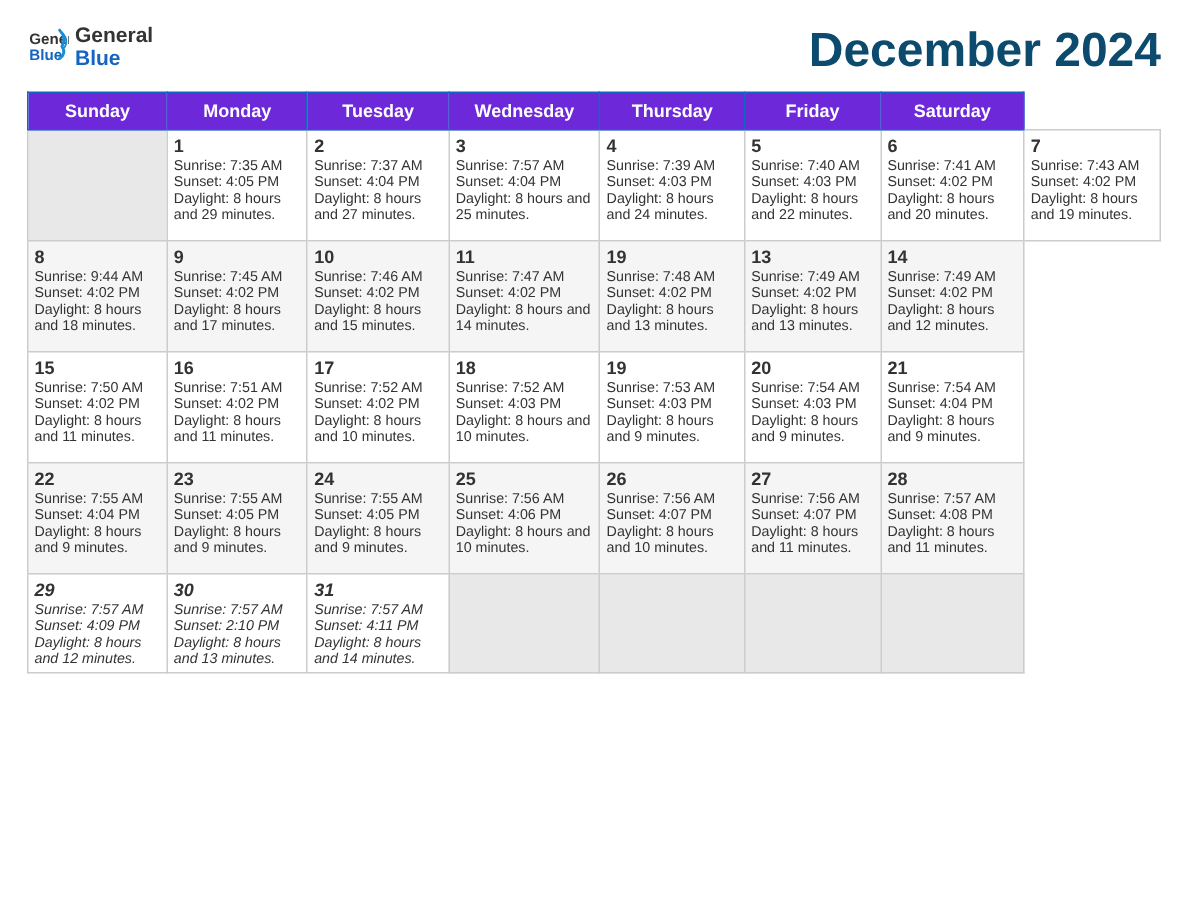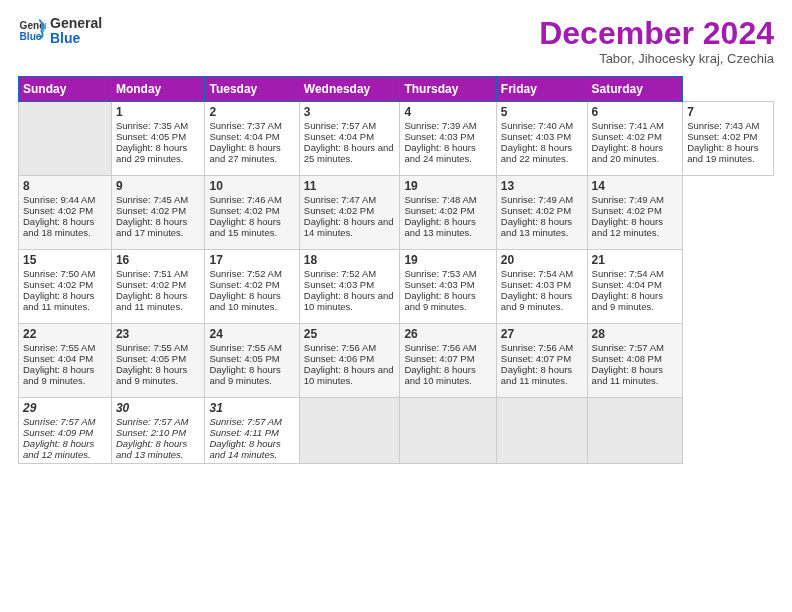--- a/index.html
+++ b/index.html
@@ -30,38 +30,38 @@
     .logo-icon {
       width: 28px;
       height: 28px;
     }
     .title-block {
       text-align: right;
     }
     .month-title {
       font-size: 32px;
       font-weight: bold;
-      color: #a21caf;
+      color: #0c4a6e;
       line-height: 1.1;
     }
     .subtitle {
       font-size: 13px;
       color: #555;
     }
     .calendar {
       width: 100%;
       border-collapse: collapse;
     }
     .calendar th {
-      background: #a21caf;
+      background: #6d28d9;
       color: #fff;
       font-size: 12px;
       font-weight: bold;
       padding: 5px 4px;
-      text-align: left;
+      text-align: center;
       border: 1px solid #1565c0;
     }
     .calendar td {
       border: 1px solid #ccc;
       vertical-align: top;
       padding: 3px 4px;
       font-size: 9.5px;
       color: #333;
       width: 113px;
       height: 74px;
@@ -97,21 +97,20 @@
         <path d="M28 4 Q34 10 30 18 Q34 24 28 28" stroke="#1a8dd4" stroke-width="2.5" fill="none" stroke-linecap="round"></path>
         <path d="M31 7 Q36 13 32 19" stroke="#1a8dd4" stroke-width="1.5" fill="none" stroke-linecap="round"></path>
       </svg>
       <div>
         <div style="font-size:14px;font-weight:bold;color:#333;line-height:1.1;">General</div>
         <div style="font-size:14px;font-weight:bold;color:#1565c0;line-height:1.1;">Blue</div>
       </div>
     </div>
     <div class="title-block">
       <div class="month-title">December 2024</div>
-      <div class="subtitle">Tabor, Jihocesky kraj, Czechia</div>
     </div>
   </div>
 
   <table class="calendar">
     <thead>
       <tr>
 
       <th>Sunday</th>
           <th>Monday</th>
           <th>Tuesday</th>

